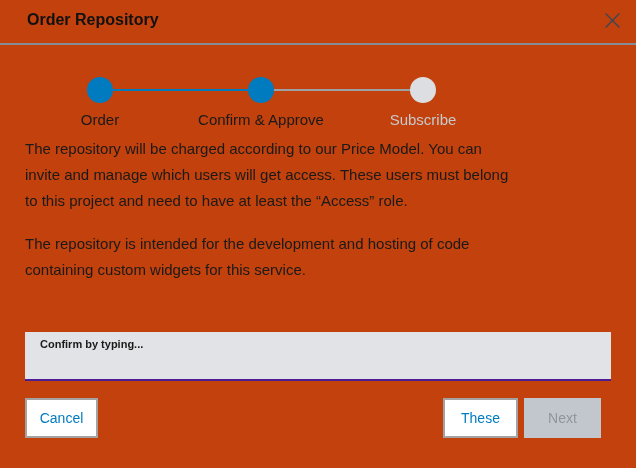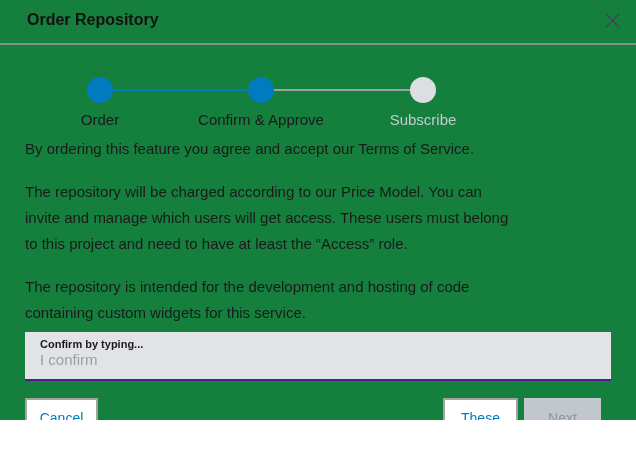--- a/index.html
+++ b/index.html
@@ -1,20 +1,20 @@
 <!DOCTYPE html>
 <html><head>
 <meta charset="utf-8">
 <style>
   html, body { margin: 0; padding: 0; background: #fff; }
   .dialog {
     position: relative;
     width: 636px;
-    height: 420px;
-    background: #15803d;
+    height: 468px;
+    background: #c2410c;
     font-family: "Liberation Sans", sans-serif;
     color: #1a1a1a;
     overflow: hidden;
   }
   
   .dialog-title {
     position: absolute;
     left: 27px;
     top: 11px;
     margin: 0;
@@ -162,30 +162,28 @@
     <div class="connector connector-2"></div>
     <div class="step-dot dot-1 active"></div>
     <div class="step-dot dot-2 active"></div>
     <div class="step-dot dot-3 inactive"></div>
     <div class="step-label label-1">Order</div>
     <div class="step-label label-2">Confirm &amp; Approve</div>
     <div class="step-label label-3">Subscribe</div>
   </div>
 
   <div class="content">
-    <p>By ordering this feature you agree and accept our Terms of Service.</p>
     <p>The repository will be charged according to our Price Model. You can
 invite and manage which users will get access. These users must belong
 to this project and need to have at least the “Access” role.</p>
     <p>The repository is intended for the development and hosting of code
 containing custom widgets for this service.</p>
   </div>
 
   <div class="confirm-field">
     <label for="confirm-input">Confirm by typing...</label>
-    <input id="confirm-input" type="text" value="" placeholder="I confirm" style="">
   </div>
 
   <button class="btn btn-outline btn-cancel">Cancel</button>
   <button class="btn btn-outline btn-back">These</button>
   <button class="btn btn-next" disabled="">Next</button>
 
 </div>
 
 </body></html>

